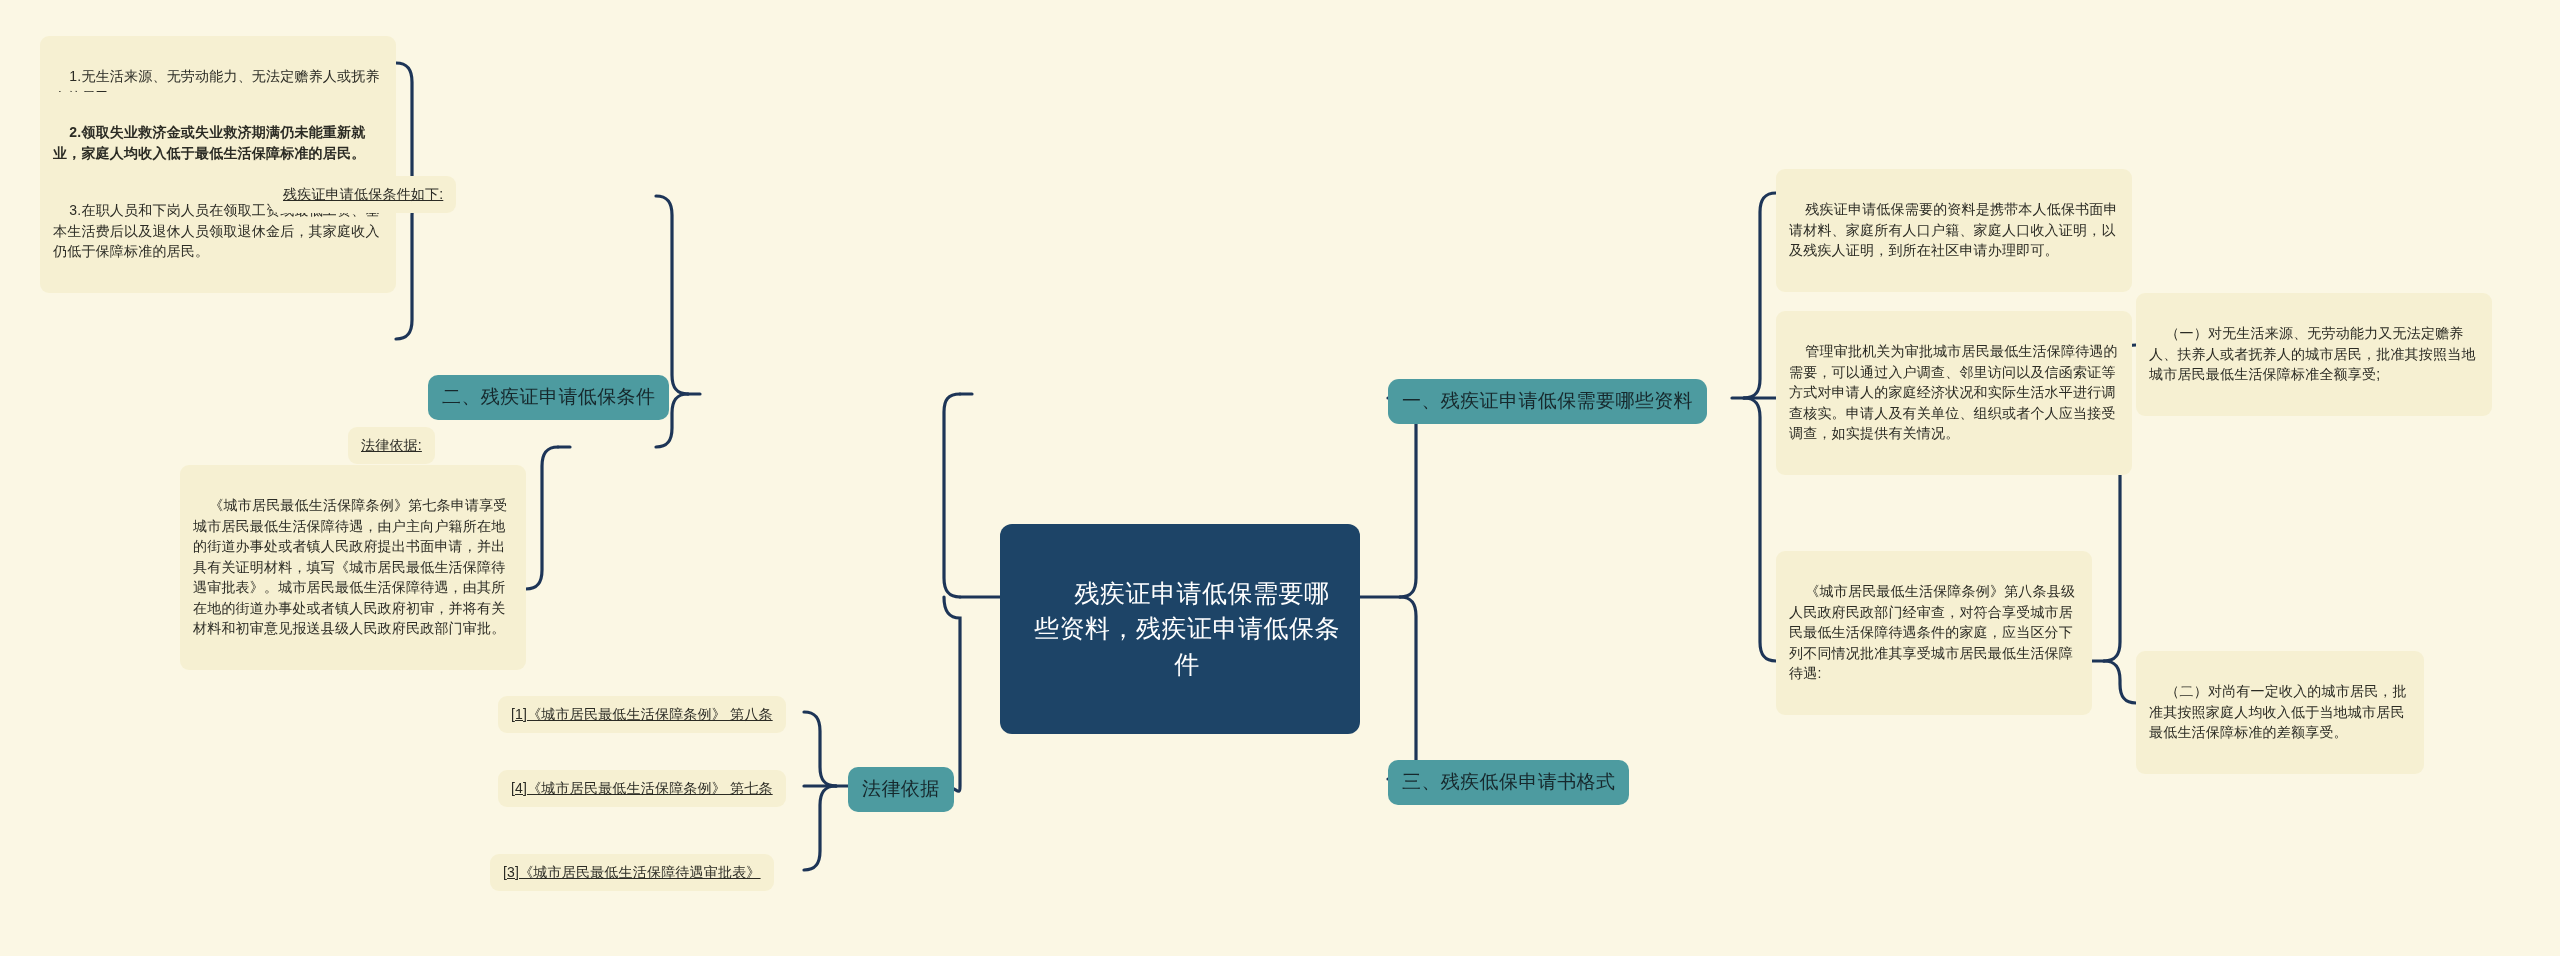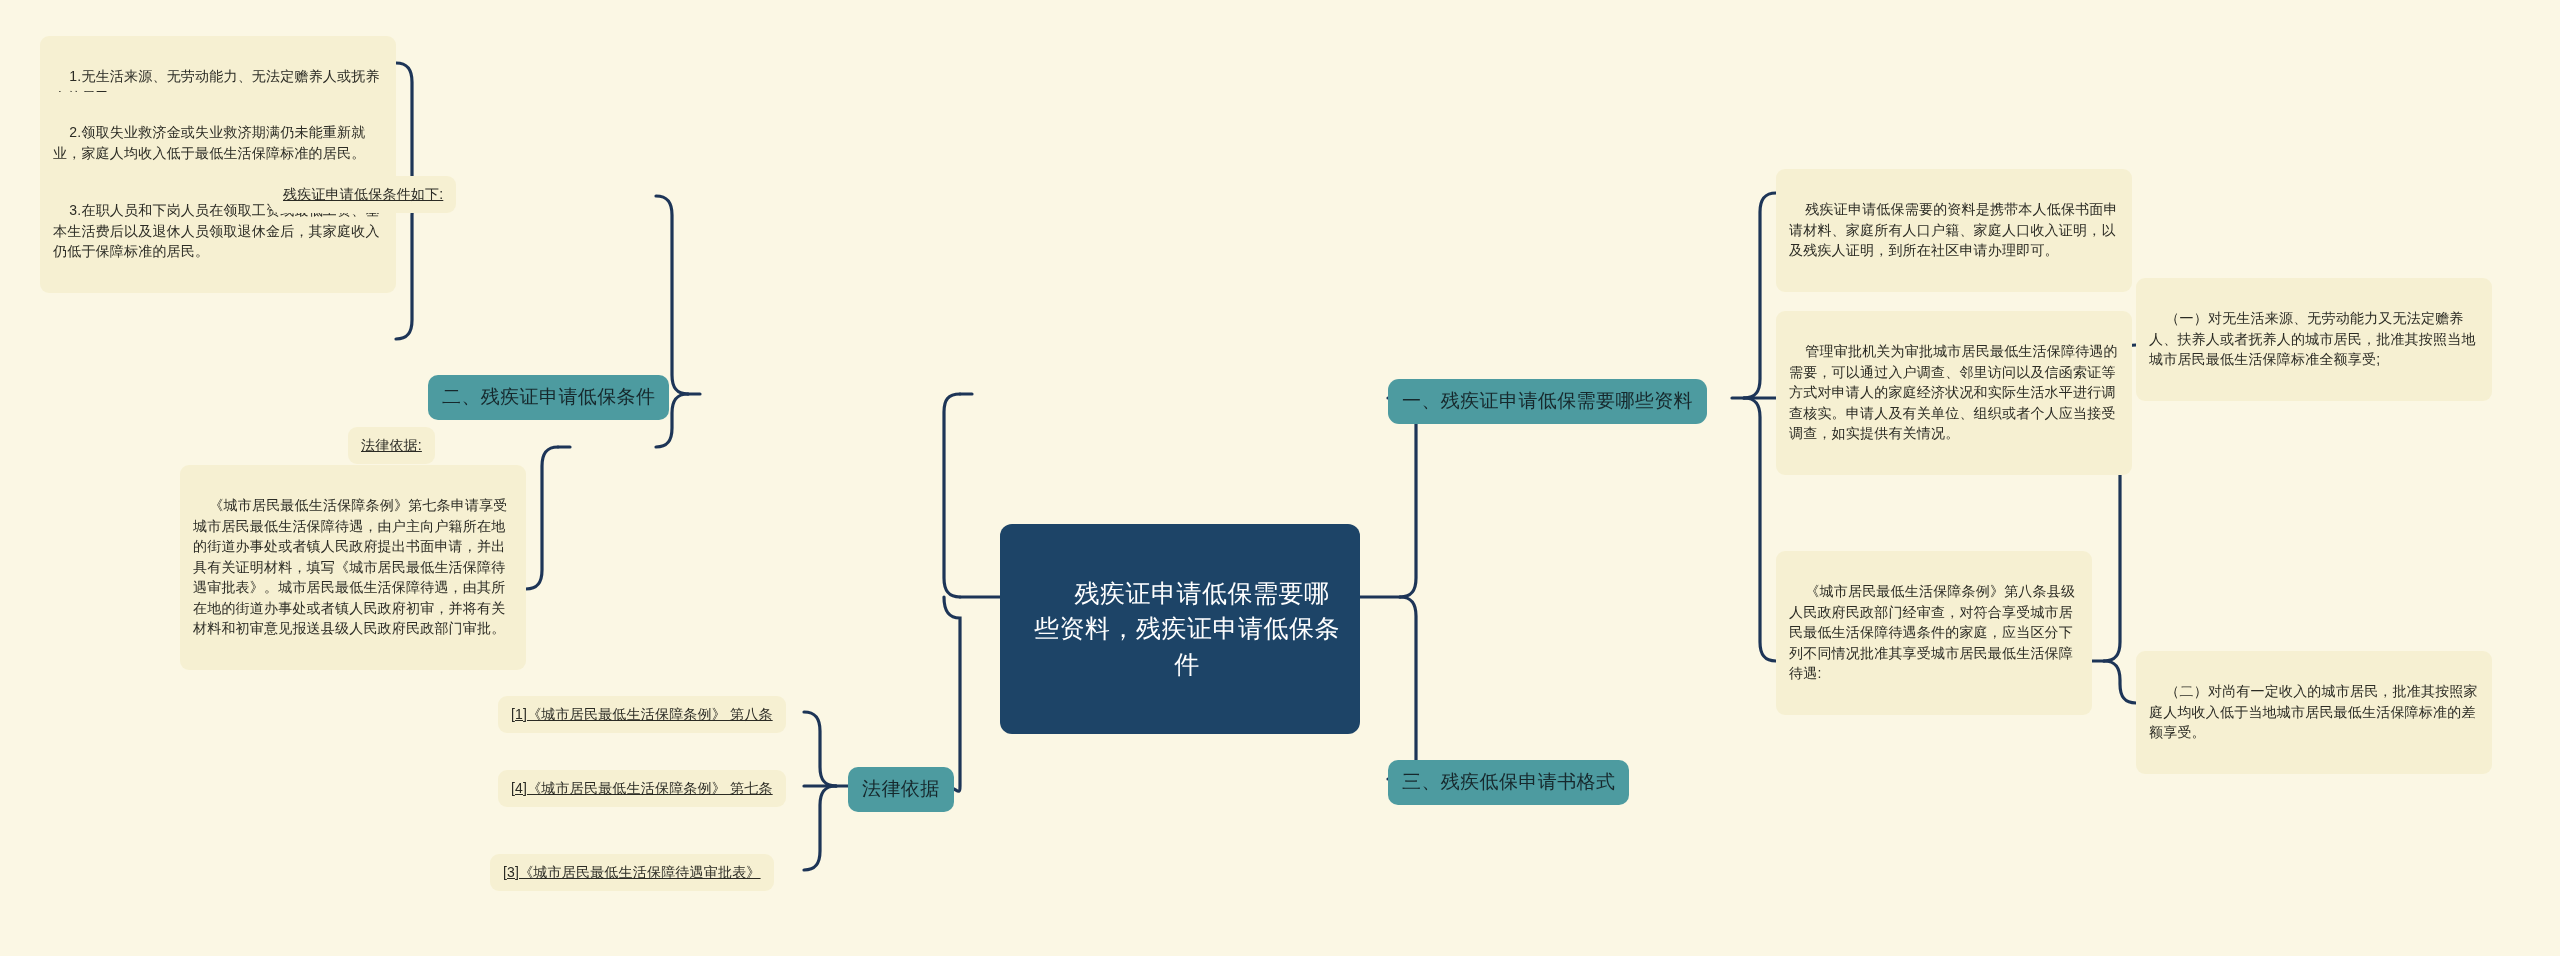--- a/index.html
+++ b/index.html
@@ -125,21 +125,21 @@
   </svg>
 
   <div class="node root" style="left:1000px; top:524px; width:360px;padding-left:32px;">
     <span>残疾证申请低保需要哪些资料，残疾证申请低保条件</span>
   </div>
 
   <div class="node leaf" style="left:40px; top:36px; width:356px;">
     <span>1.无生活来源、无劳动能力、无法定赡养人或抚养人的居民。</span>
   </div>
 
-  <div class="node leaf" style="left:40px; top:92px; width:356px;">
+  <div class="node leaf" style="left:40px; top:92px; width:356px;font-weight:bold;">
     <span>2.领取失业救济金或失业救济期满仍未能重新就业，家庭人均收入低于最低生活保障标准的居民。</span>
   </div>
 
   <div class="node leaf" style="left:40px; top:170px; width:356px;">
     <span>3.在职人员和下岗人员在领取工资或最低工资、基本生活费后以及退休人员领取退休金后，其家庭收入仍低于保障标准的居民。</span>
   </div>
 
   <div class="node leaf tight nowrap" style="left:270px; top:176px;">
     <span>残疾证申请低保条件如下:</span>
   </div>
@@ -185,21 +185,21 @@
   </div>
 
   <div class="node leaf" style="left:1776px; top:311px; width:356px;">
     <span>管理审批机关为审批城市居民最低生活保障待遇的需要，可以通过入户调查、邻里访问以及信函索证等方式对申请人的家庭经济状况和实际生活水平进行调查核实。申请人及有关单位、组织或者个人应当接受调查，如实提供有关情况。</span>
   </div>
 
   <div class="node leaf" style="left:1776px; top:551px; width:316px; text-indent:14px;">
     <span>《城市居民最低生活保障条例》第八条县级人民政府民政部门经审查，对符合享受城市居民最低生活保障待遇条件的家庭，应当区分下列不同情况批准其享受城市居民最低生活保障待遇:</span>
   </div>
 
-  <div class="node leaf" style="left:2136px; top:278px; width:356px; text-indent:12px;">
+  <div class="node leaf" style="left:2136px; top:293px; width:356px; text-indent:12px;">
     <span>（一）对无生活来源、无劳动能力又无法定赡养人、扶养人或者抚养人的城市居民，批准其按照当地城市居民最低生活保障标准全额享受;</span>
   </div>
 
-  <div class="node leaf" style="left:2136px; top:651px; width:356px; text-indent:12px;">
+  <div class="node leaf" style="left:2136px; top:651px; width:288px; text-indent:12px;">
     <span>（二）对尚有一定收入的城市居民，批准其按照家庭人均收入低于当地城市居民最低生活保障标准的差额享受。</span>
   </div>
 
 </div>
 
 </body></html>

